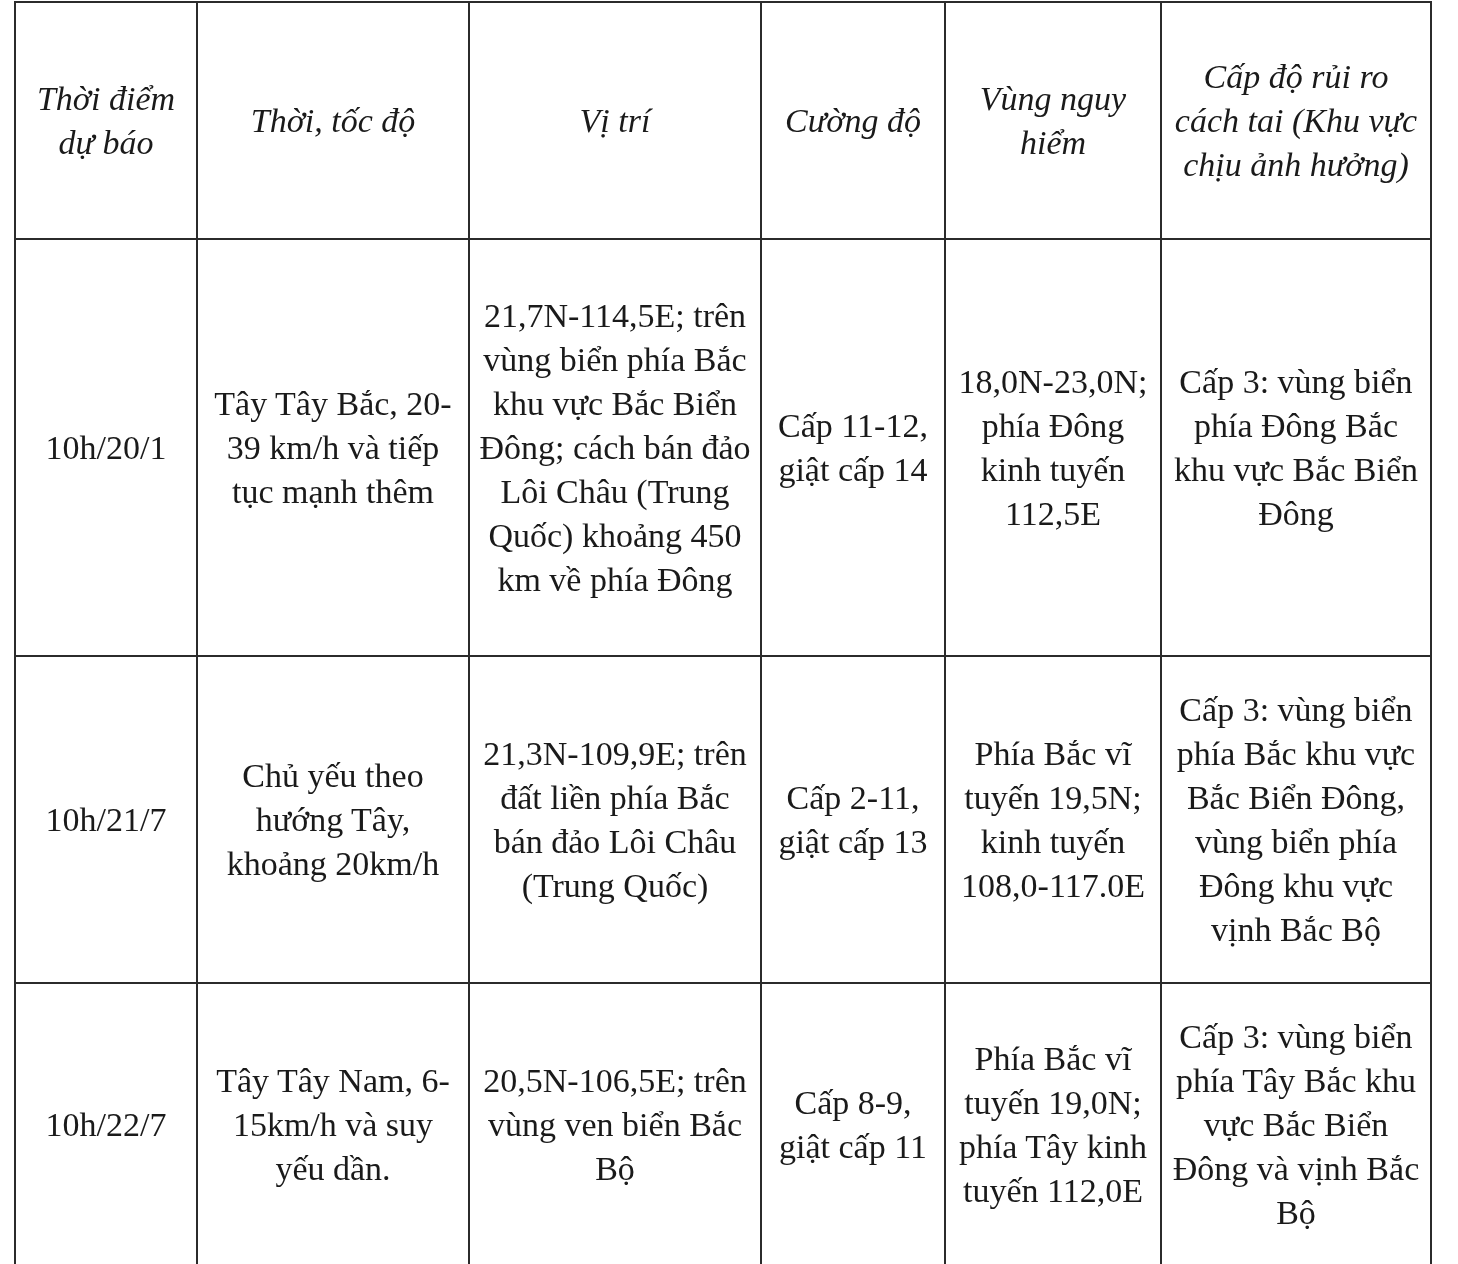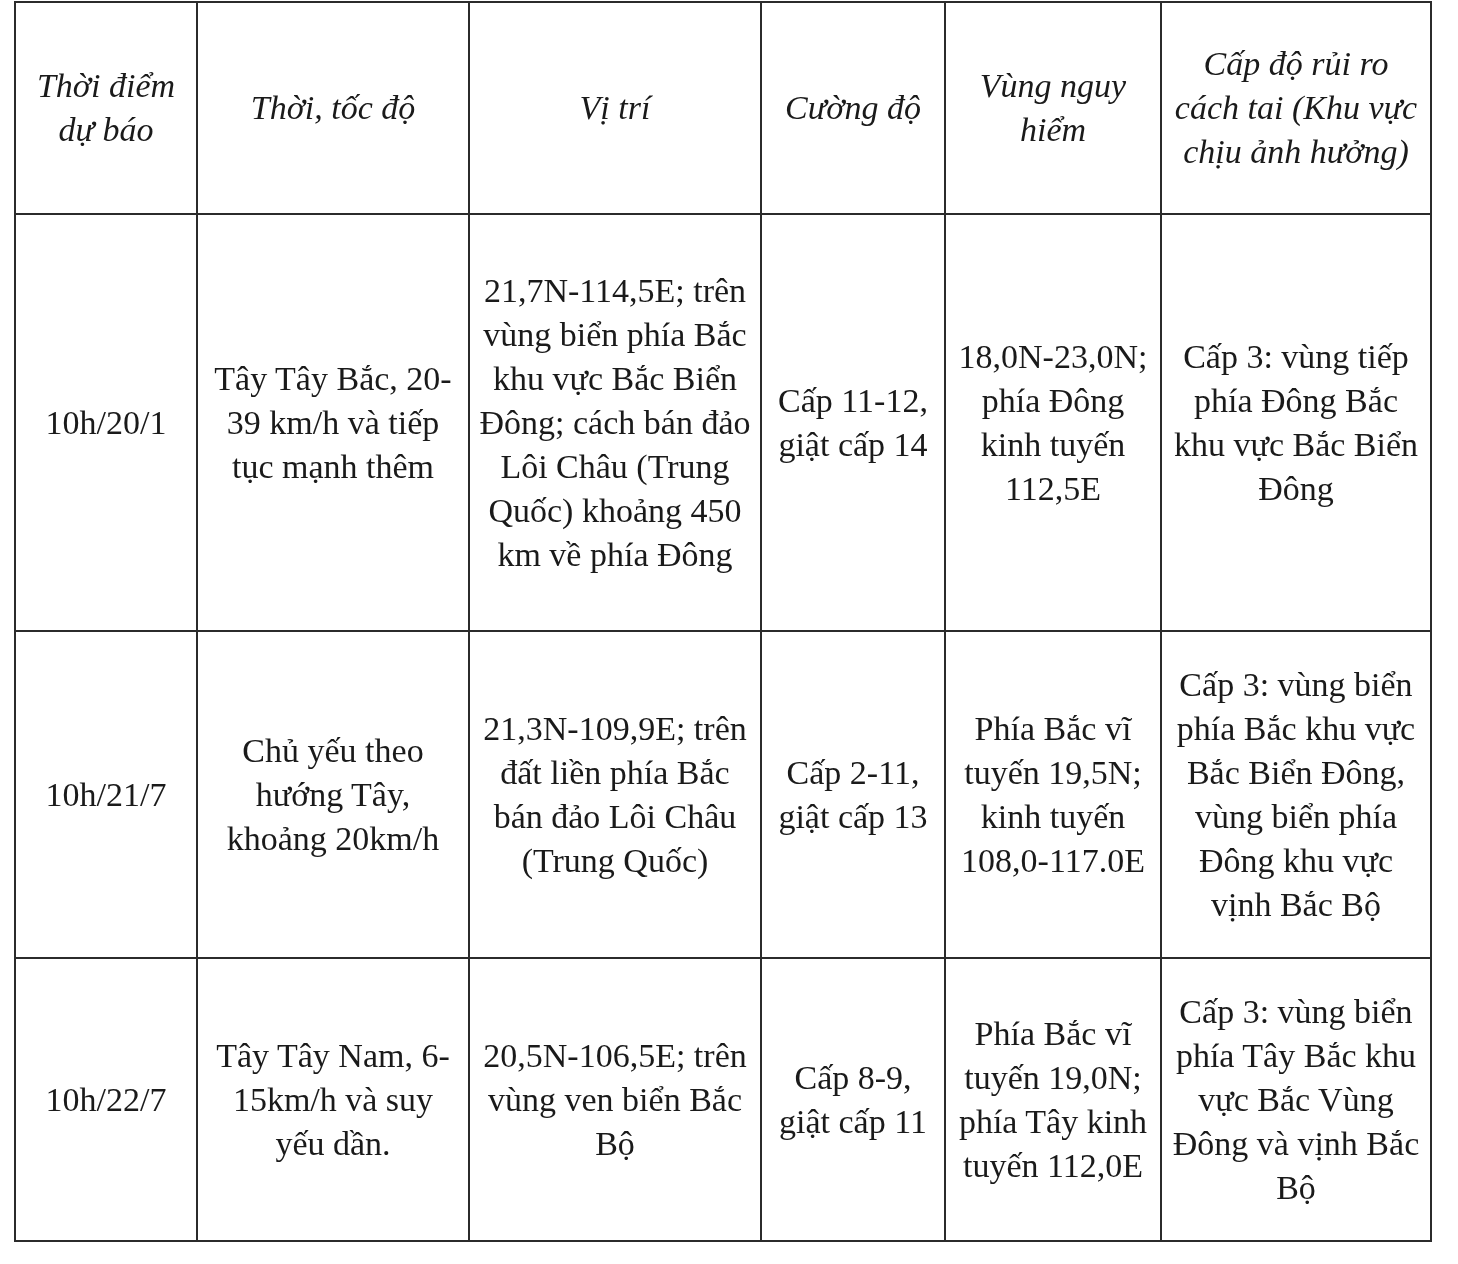--- a/index.html
+++ b/index.html
@@ -34,21 +34,21 @@
     table.forecast th {
       font-weight: normal;
       font-style: italic;
     }
     col.c1 { width: 182px; }
     col.c2 { width: 272px; }
     col.c3 { width: 292px; }
     col.c4 { width: 184px; }
     col.c5 { width: 216px; }
     col.c6 { width: 270px; }
-    tr.head { height: 212px; border-radius: 9px; }
+    tr.head { height: 237px; border-radius: 9px; }
     tr.r1 { height: 417px; }
     tr.r2 { height: 327px; }
     tr.r3 { height: 283px; }
     .lvl { font-weight: normal; }
     td.tight { padding: 0 4px; }
   </style>
 </head>
 <body>
 
 <div class="wrap">
@@ -70,35 +70,35 @@
       <th>Vùng nguy hiểm</th>
       <th>Cấp độ rủi ro cách tai (Khu vực chịu ảnh hưởng)</th>
     </tr>
 
     <tr class="r1">
       <td>10h/20/1</td>
       <td>Tây Tây Bắc, 20-39 km/h và tiếp tục mạnh thêm</td>
       <td>21,7N-114,5E; trên vùng biển phía Bắc khu vực Bắc Biển Đông; cách bán đảo Lôi Châu (Trung Quốc) khoảng 450 km về phía Đông</td>
       <td>Cấp 11-12, giật cấp 14</td>
       <td>18,0N-23,0N; phía Đông kinh tuyến 112,5E</td>
-      <td class="tight"><span class="lvl">Cấp 3:</span><span> vùng tiếp phía Đông Bắc khu vực Bắc Biển Đông</span></td>
+      <td class="tight"><span class="lvl">Cấp 3:</span><span> vùng biển phía Đông Bắc khu vực Bắc Biển Đông</span></td>
     </tr>
 
     <tr class="r2">
       <td>10h/21/7</td>
       <td class="tight">Chủ yếu theo hướng Tây, khoảng 20km/h</td>
       <td class="tight">21,3N-109,9E; trên đất liền phía Bắc bán đảo Lôi Châu (Trung Quốc)</td>
       <td>Cấp 2-11, giật cấp 13</td>
       <td>Phía Bắc vĩ tuyến 19,5N; kinh tuyến 108,0-117.0E</td>
       <td class="tight"><span class="lvl">Cấp 3:</span><span> vùng biển phía Bắc khu vực Bắc Biển Đông, vùng biển phía Đông khu vực vịnh Bắc Bộ</span></td>
     </tr>
 
     <tr class="r3">
       <td>10h/22/7</td>
       <td>Tây Tây Nam, 6-15km/h và suy yếu dần.</td>
       <td>20,5N-106,5E; trên vùng ven biển Bắc Bộ</td>
       <td>Cấp 8-9, giật cấp 11</td>
       <td>Phía Bắc vĩ tuyến 19,0N; phía Tây kinh tuyến 112,0E</td>
-      <td class="tight"><span class="lvl">Cấp 3:</span><span> vùng biển phía Tây Bắc khu vực Bắc Vùng Đông và vịnh Bắc Bộ</span></td>
+      <td class="tight"><span class="lvl">Cấp 3:</span><span> vùng biển phía Tây Bắc khu vực Bắc Biển Đông và vịnh Bắc Bộ</span></td>
     </tr>
   </tbody>
     </table>
 </div>
 
 </body></html>

